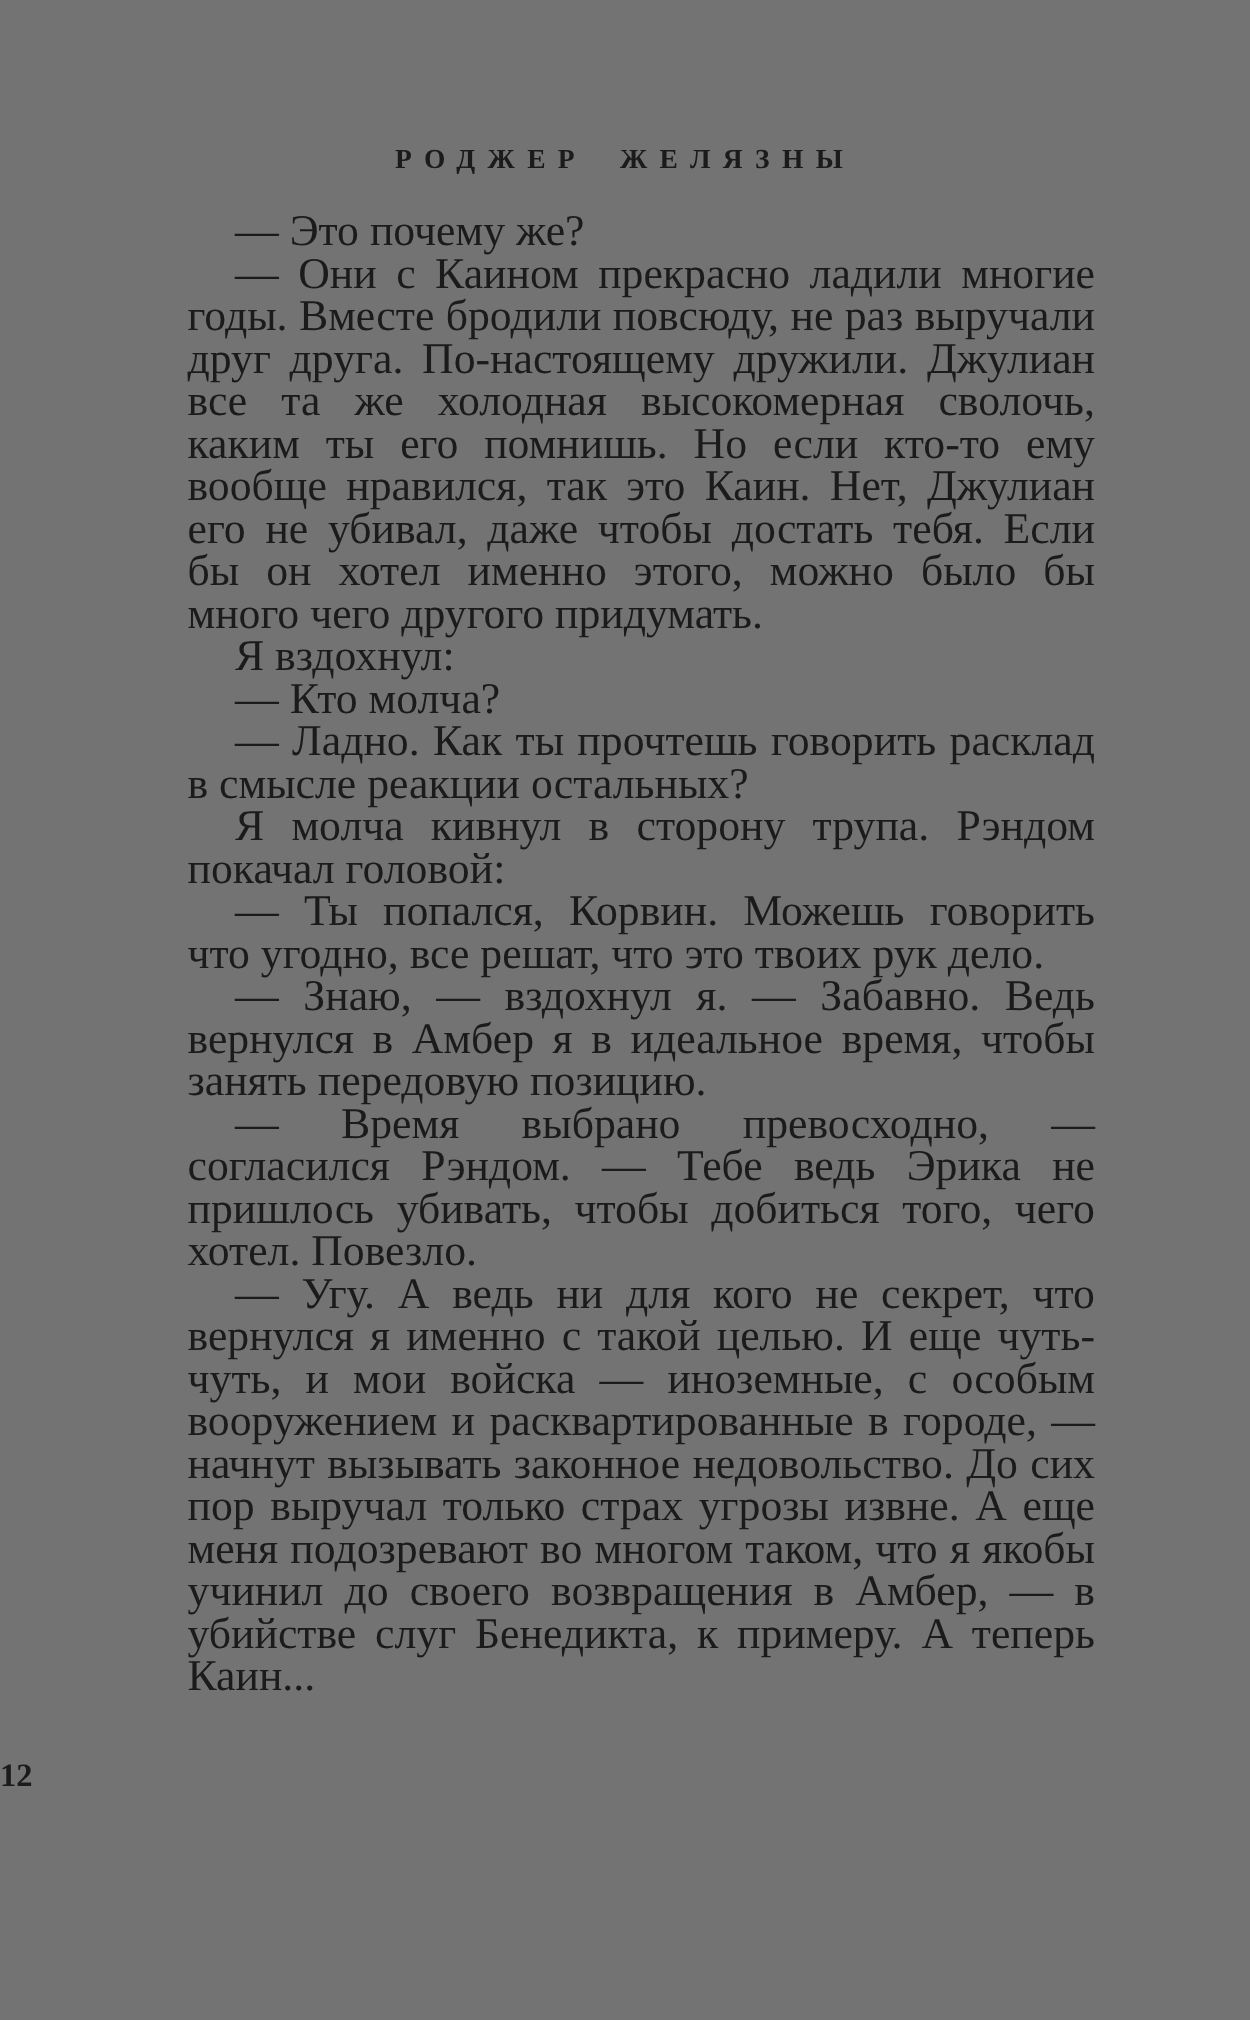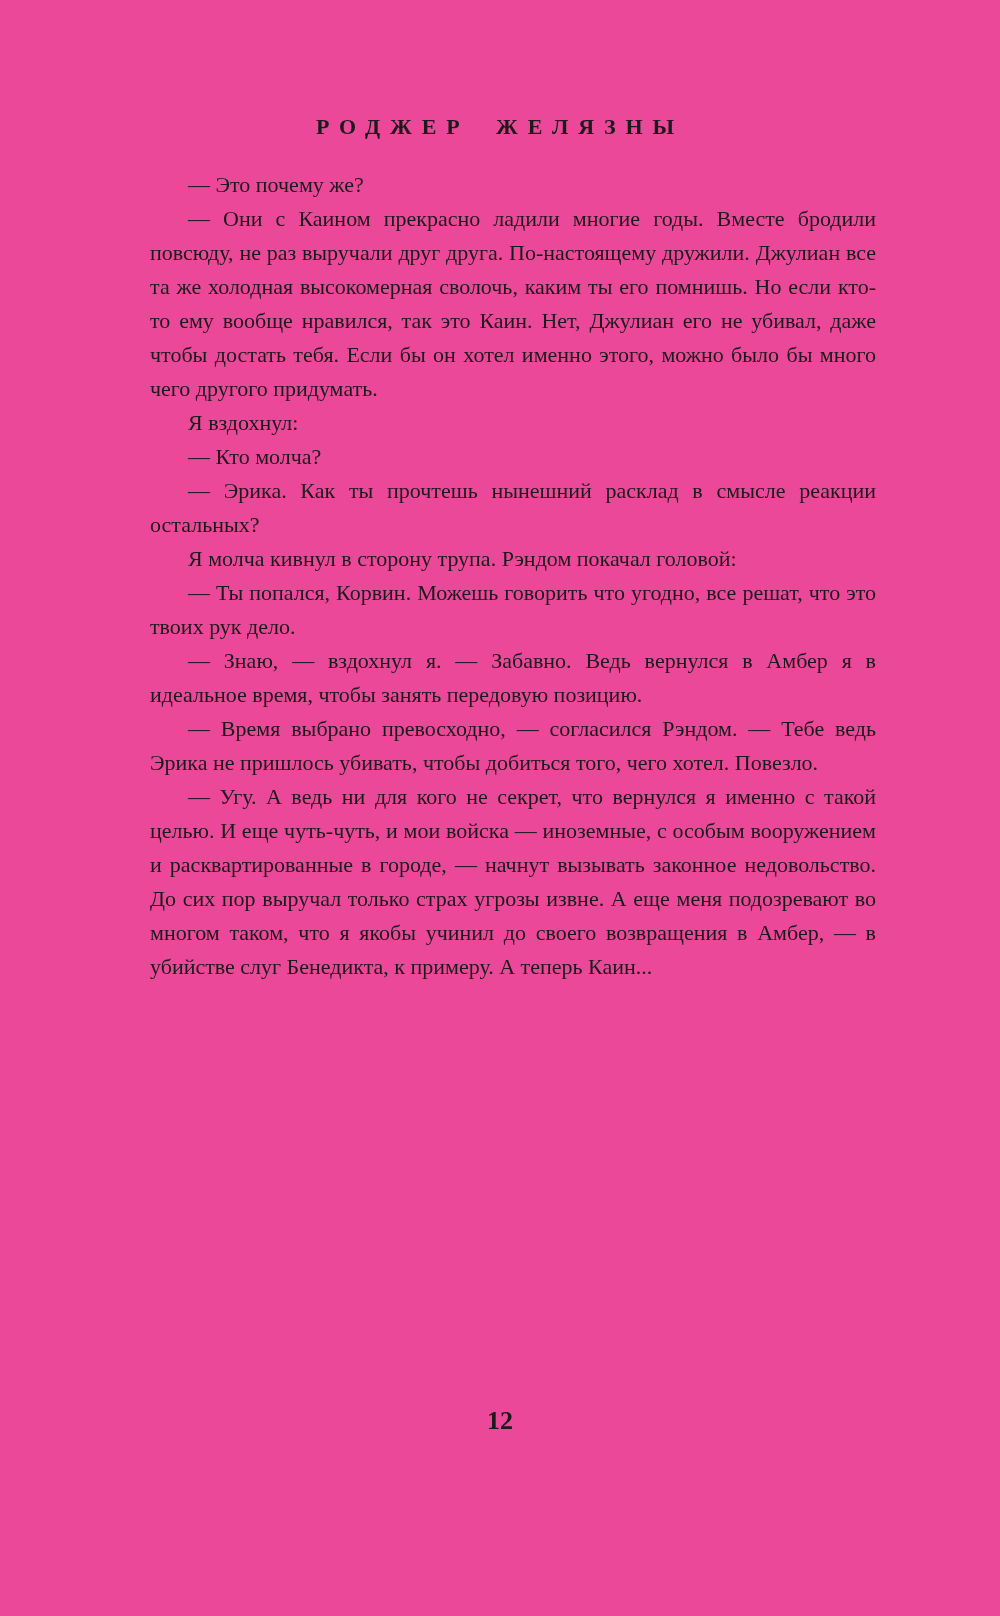--- a/index.html
+++ b/index.html
@@ -4,21 +4,21 @@
 <style>
   html, body {
     margin: 0;
     padding: 0;
     background: #ffffff;
   }
   .page {
     position: relative;
     width: 1000px;
     height: 1616px;
-    background: #ec4899;
+    background: #737373;
     color: #1b1b1b;
     font-family: "Liberation Serif", "DejaVu Serif", serif;
     box-sizing: border-box;
     overflow: hidden;
   }
   .running-head {
     position: absolute;
     top: 114px;
     left: 0;
     width: 100%;
@@ -27,51 +27,50 @@
     font-size: 22px;
     letter-spacing: 0.45em;
     word-spacing: 0.5em;
     white-space: nowrap;
   }
   .text-block {
     position: absolute;
     top: 168px;
     left: 150px;
     width: 726px;
-    font-size: 22px;
+    font-size: 35px;
     line-height: 34px;
     text-align: justify;
   }
   .para {
     margin: 0;
     padding: 0;
     text-indent: 38px;
   }
   .folio {
     position: absolute;
     top: 1406px;
     left: 0;
     width: 100%;
-    text-align: center;
     font-size: 26px;
     font-weight: 700;
   }
 </style>
 </head>
 <body>
 
 <div class="page">
   <div class="running-head">РОДЖЕР ЖЕЛЯЗНЫ</div>
 
   <div class="text-block">
       <p class="para">— Это почему же?</p>
       <p class="para">— Они с Каином прекрасно ладили многие годы. Вместе бродили повсюду, не раз выручали друг друга. По-настоящему дружили. Джулиан все та же холодная высокомерная сволочь, каким ты его помнишь. Но если кто-то ему вообще нравился, так это Каин. Нет, Джулиан его не убивал, даже чтобы достать тебя. Если бы он хотел именно этого, можно было бы много чего другого придумать.</p>
       <p class="para">Я вздохнул:</p>
       <p class="para">— Кто молча?</p>
-      <p class="para">— Эрика. Как ты прочтешь нынешний расклад в смысле реакции остальных?</p>
+      <p class="para">— Ладно. Как ты прочтешь говорить расклад в смысле реакции остальных?</p>
       <p class="para">Я молча кивнул в сторону трупа. Рэндом покачал головой:</p>
       <p class="para">— Ты попался, Корвин. Можешь говорить что угодно, все решат, что это твоих рук дело.</p>
       <p class="para">— Знаю, — вздохнул я. — Забавно. Ведь вернулся в Амбер я в идеальное время, чтобы занять передовую позицию.</p>
       <p class="para">— Время выбрано превосходно, — согласился Рэндом. — Тебе ведь Эрика не пришлось убивать, чтобы добиться того, чего хотел. Повезло.</p>
       <p class="para">— Угу. А ведь ни для кого не секрет, что вернулся я именно с такой целью. И еще чуть-чуть, и мои войска — иноземные, с особым вооружением и расквартированные в городе, — начнут вызывать законное недовольство. До сих пор выручал только страх угрозы извне. А еще меня подозревают во многом таком, что я якобы учинил до своего возвращения в Амбер, — в убийстве слуг Бенедикта, к примеру. А теперь Каин...</p>
     </div>
 
   <div class="folio">12</div>
 </div>
 

